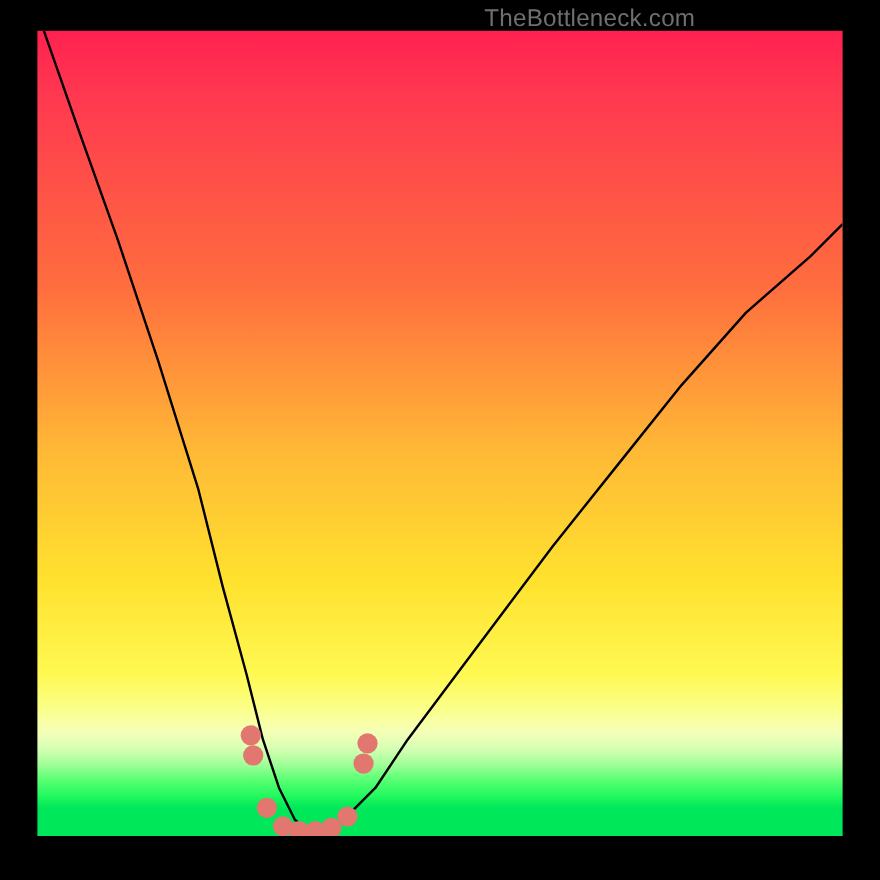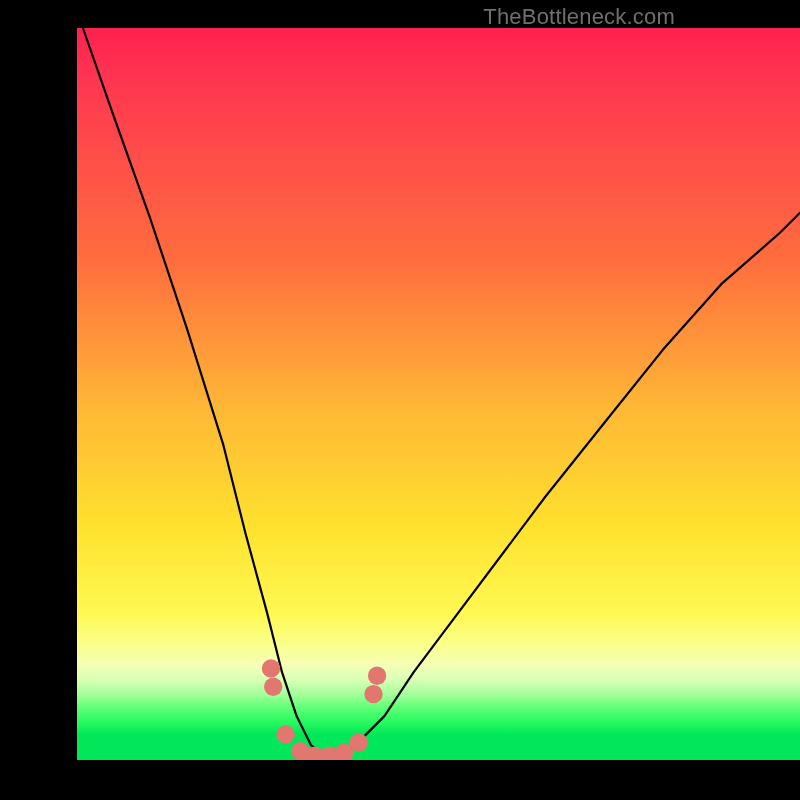--- a/index.html
+++ b/index.html
@@ -8,21 +8,20 @@
     width: 800px;
     height: 800px;
     background: #000;
     font-family: Arial, Helvetica, sans-serif;
   }
   .stage {
     position: relative;
     width: 644px;
     height: 800px;
     background: #000;
-    margin-left: 43px;
   }
   .watermark {
     position: absolute;
     top: 4px;
     right: 12px;
     color: #6f6f6f;
     font-size: 22px;
     font-weight: 500;
     letter-spacing: 0.2px;
     z-index: 20;

